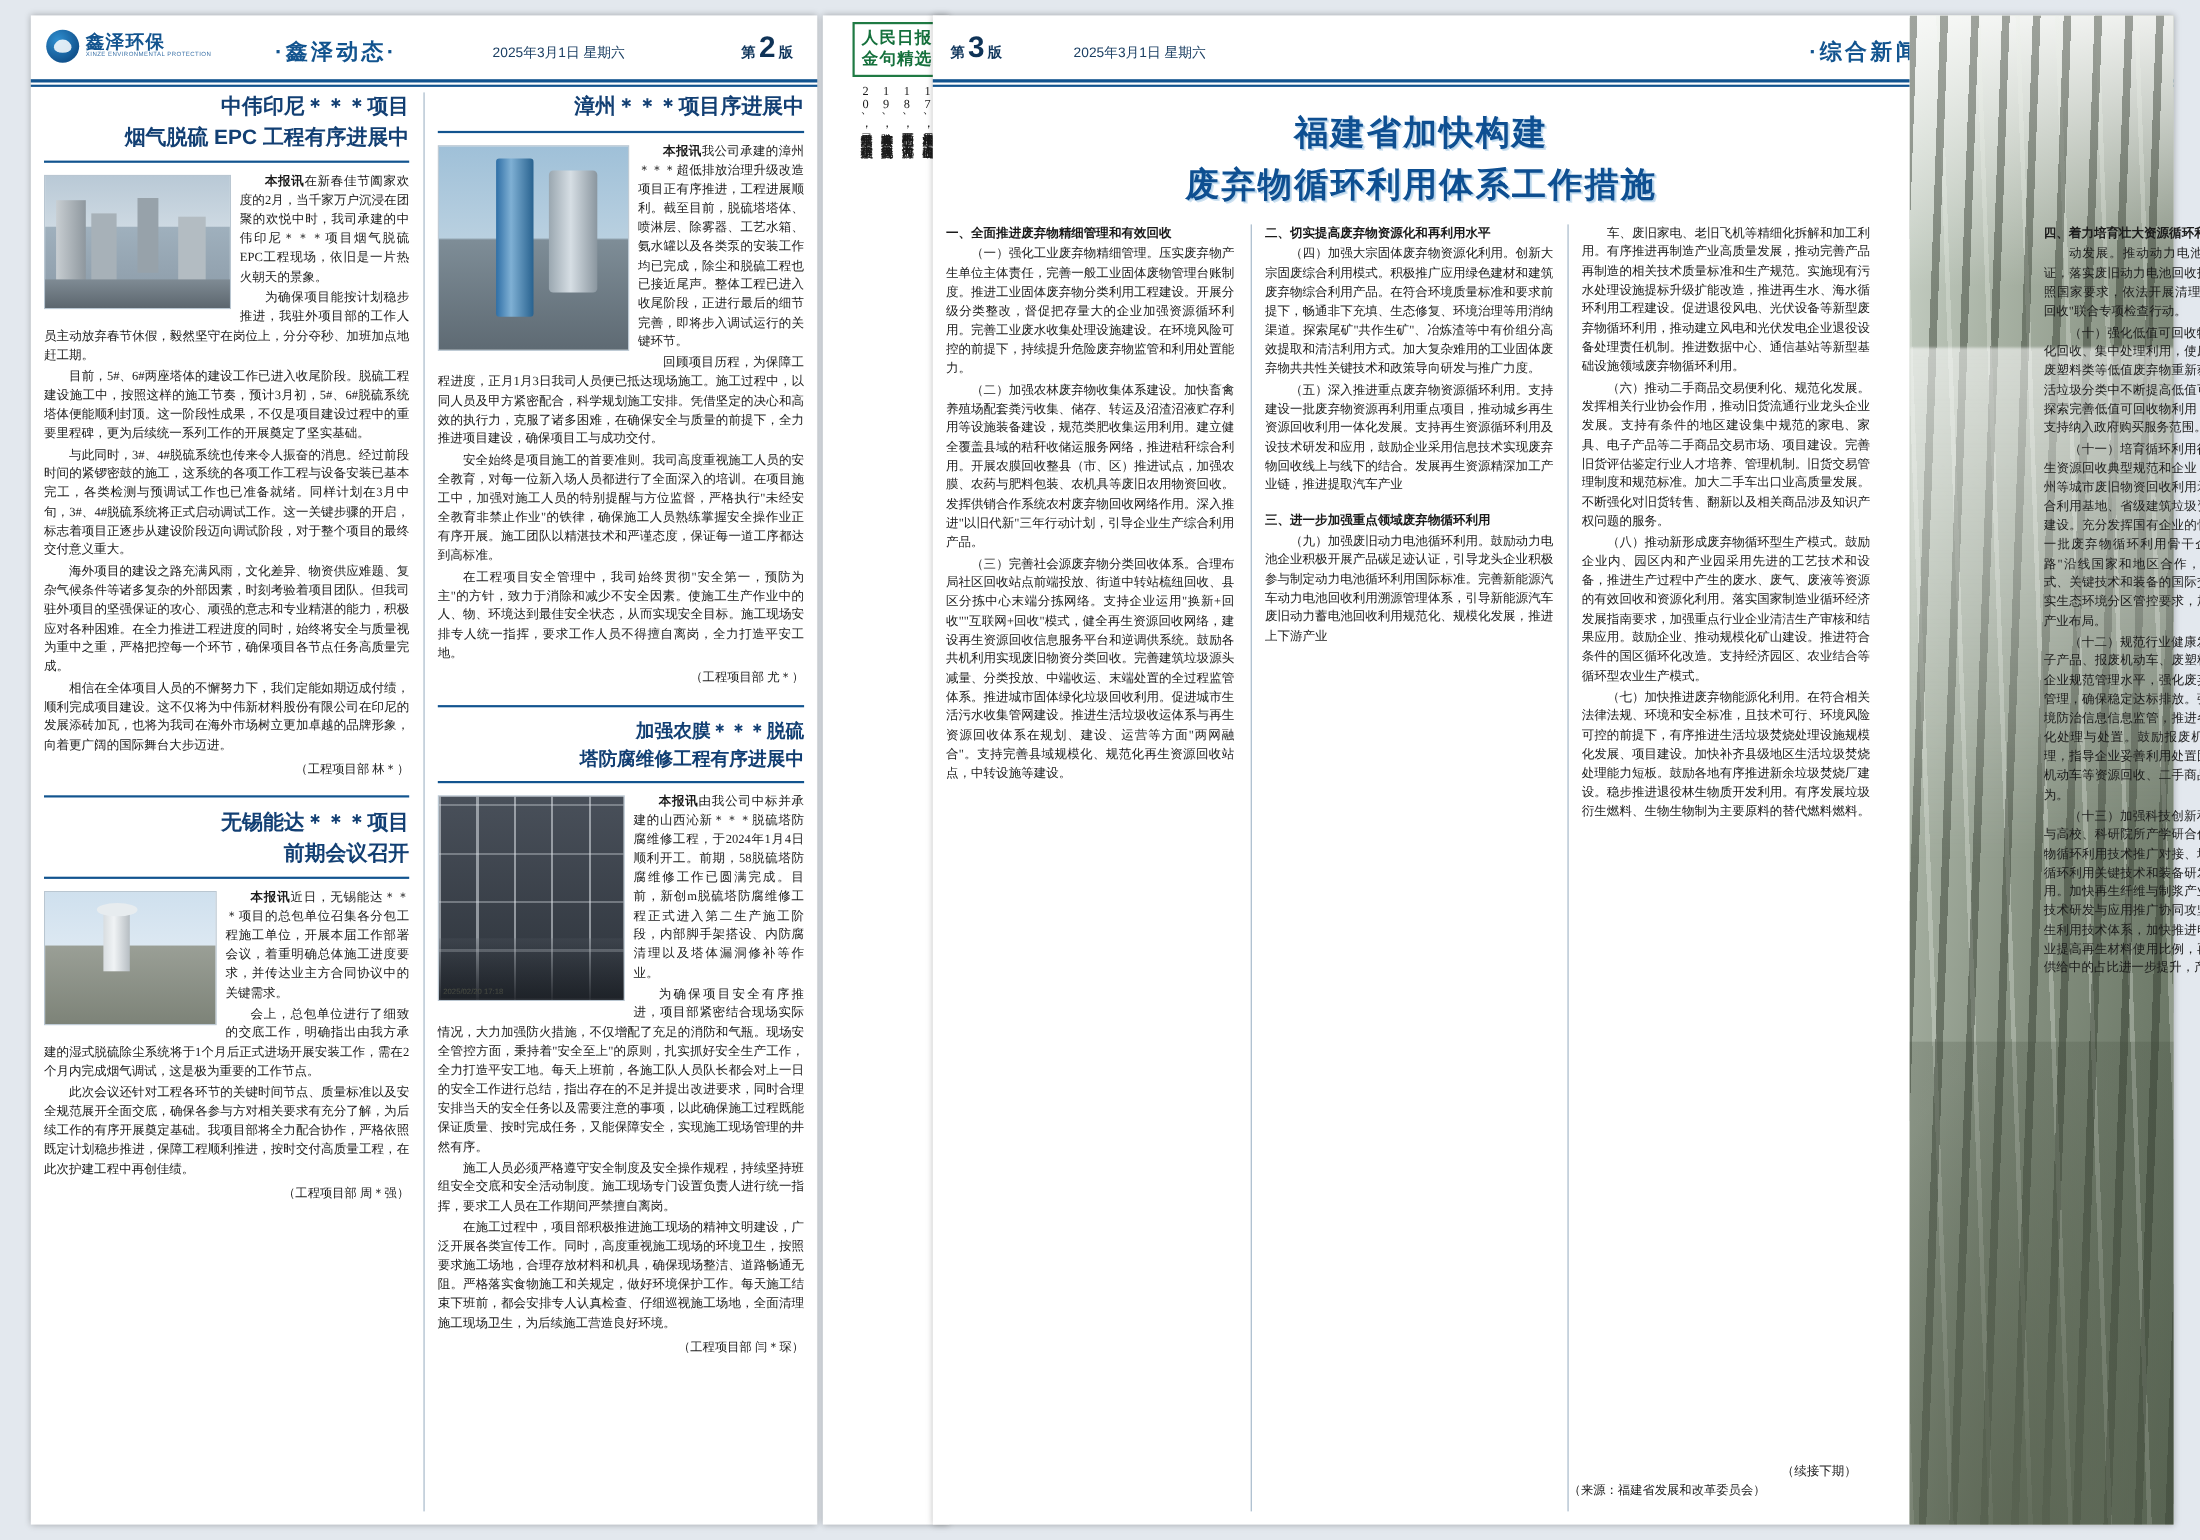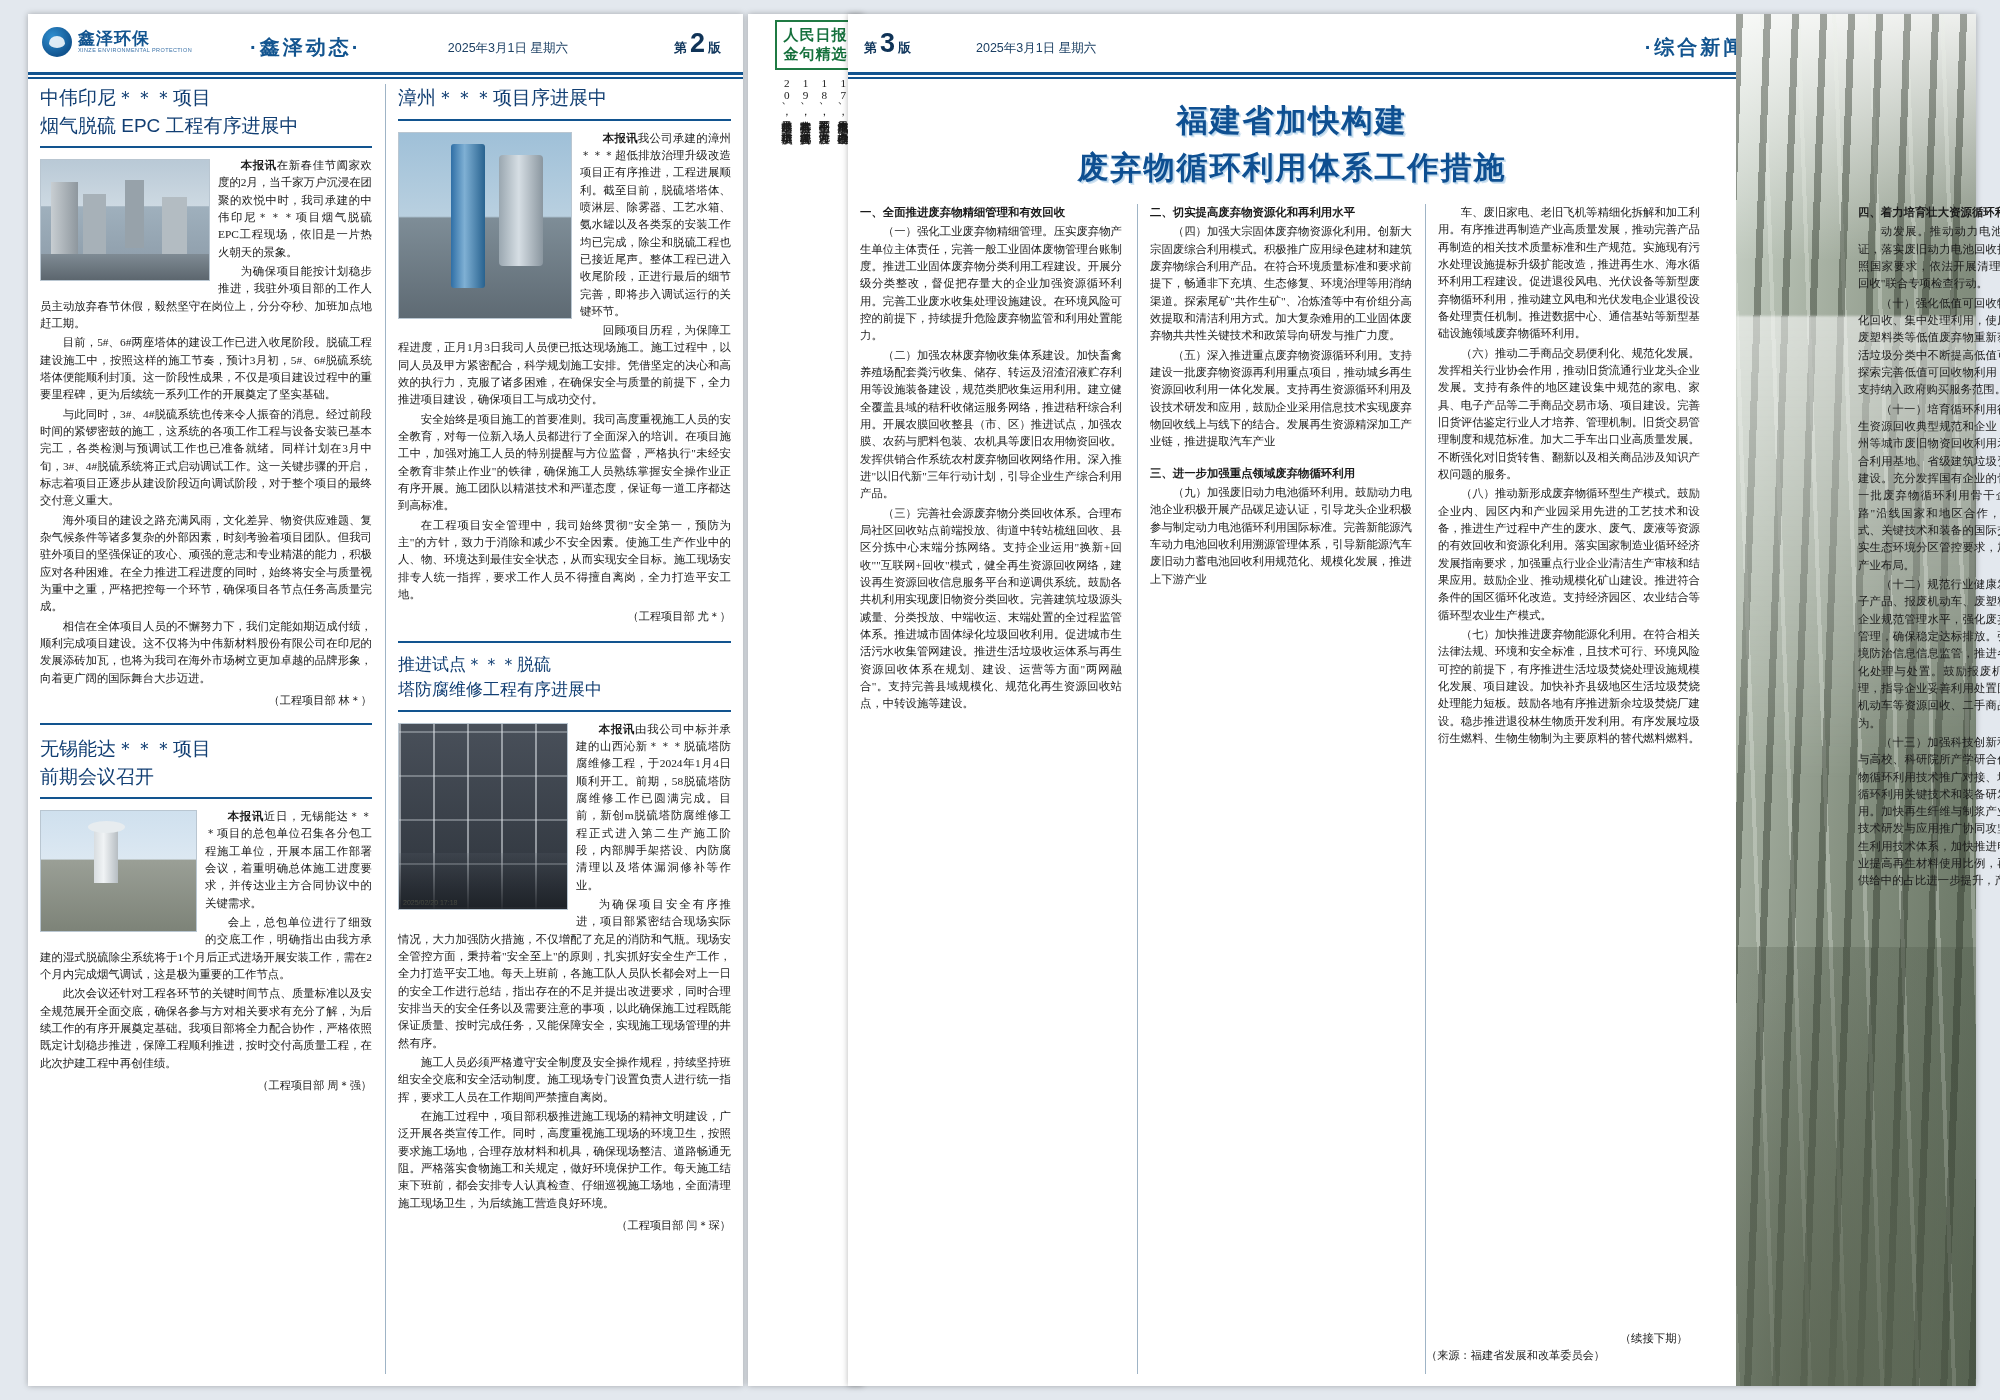--- a/index.html
+++ b/index.html
@@ -51,22 +51,22 @@
     font-size:13px;display:flex;align-items:baseline;gap:3px;
   }
   .mast-pageno .num{font-size:27px;color:#0f3357;}
 
   
   .cols{position:absolute;top:70px;bottom:12px;left:12px;right:12px;}
   .col{position:absolute;top:0;bottom:0;}
   .vrule{position:absolute;top:0;bottom:0;width:1px;background:#9fb4c6;}
 
   .headline{
-    font-family:"Liberation Sans",sans-serif;font-weight:normal;color:#123f73;
-    text-align:left;line-height:1.45;
+    font-family:"Liberation Sans",sans-serif;font-weight:bold;color:#123f73;
+    text-align:right;line-height:1.45;
   }
   .h1{font-size:19px;}
   .h2{font-size:17px;}
   .hl-rule{height:2px;background:#12548f;margin:7px 0 9px;}
 
   .body-text{
     font-size:11.4px;line-height:1.52;color:#1a1a1a;text-align:justify;
     text-justify:inter-ideograph;
   }
   .body-text p{margin:0 0 2px;text-indent:2em;}
@@ -256,21 +256,21 @@
           <p><span class="lead">本报讯</span><span>我公司承建的漳州＊＊＊超低排放治理升级改造项目正有序推进，工程进展顺利。截至目前，脱硫塔塔体、喷淋层、除雾器、工艺水箱、氨水罐以及各类泵的安装工作均已完成，除尘和脱硫工程也已接近尾声。整体工程已进入收尾阶段，正进行最后的细节完善，即将步入调试运行的关键环节。</span></p>
           <p>回顾项目历程，为保障工程进度，正月1月3日我司人员便已抵达现场施工。施工过程中，以同人员及甲方紧密配合，科学规划施工安排。凭借坚定的决心和高效的执行力，克服了诸多困难，在确保安全与质量的前提下，全力推进项目建设，确保项目工与成功交付。</p>
           <p>安全始终是项目施工的首要准则。我司高度重视施工人员的安全教育，对每一位新入场人员都进行了全面深入的培训。在项目施工中，加强对施工人员的特别提醒与方位监督，严格执行"未经安全教育非禁止作业"的铁律，确保施工人员熟练掌握安全操作业正有序开展。施工团队以精湛技术和严谨态度，保证每一道工序都达到高标准。</p>
           <p>在工程项目安全管理中，我司始终贯彻"安全第一，预防为主"的方针，致力于消除和减少不安全因素。使施工生产作业中的人、物、环境达到最佳安全状态，从而实现安全目标。施工现场安排专人统一指挥，要求工作人员不得擅自离岗，全力打造平安工地。</p>
           <div class="sig">（工程项目部 尤＊）</div>
         </div>
 
         <div style="height:16px;"></div>
         <div style="height:2px;background:#12548f;margin-bottom:10px;"></div>
 
-        <div class="headline h2">推进试点＊＊＊脱硫</div>
+        <div class="headline h2">加强农膜＊＊＊脱硫</div>
         <div class="headline h2">塔防腐维修工程有序进展中</div>
         <div class="hl-rule"></div>
 
         <div class="photo ph-scaffold" style="float:left;width:168px;height:185px;margin:2px 8px 4px 0;">
           <div class="ph-stamp">2025/02/20 17:18</div>
         </div>
 
         <div class="body-text">
           <p><span class="lead">本报讯</span><span>由我公司中标并承建的山西沁新＊＊＊脱硫塔防腐维修工程，于2024年1月4日顺利开工。前期，58脱硫塔防腐维修工作已圆满完成。目前，新创m脱硫塔防腐维修工程正式进入第二生产施工阶段，内部脚手架搭设、内防腐清理以及塔体漏洞修补等作业。</span></p>
           <p>为确保项目安全有序推进，项目部紧密结合现场实际情况，大力加强防火措施，不仅增配了充足的消防和气瓶。现场安全管控方面，秉持着"安全至上"的原则，扎实抓好安全生产工作，全力打造平安工地。每天上班前，各施工队人员队长都会对上一日的安全工作进行总结，指出存在的不足并提出改进要求，同时合理安排当天的安全任务以及需要注意的事项，以此确保施工过程既能保证质量、按时完成任务，又能保障安全，实现施工现场管理的井然有序。</p>

